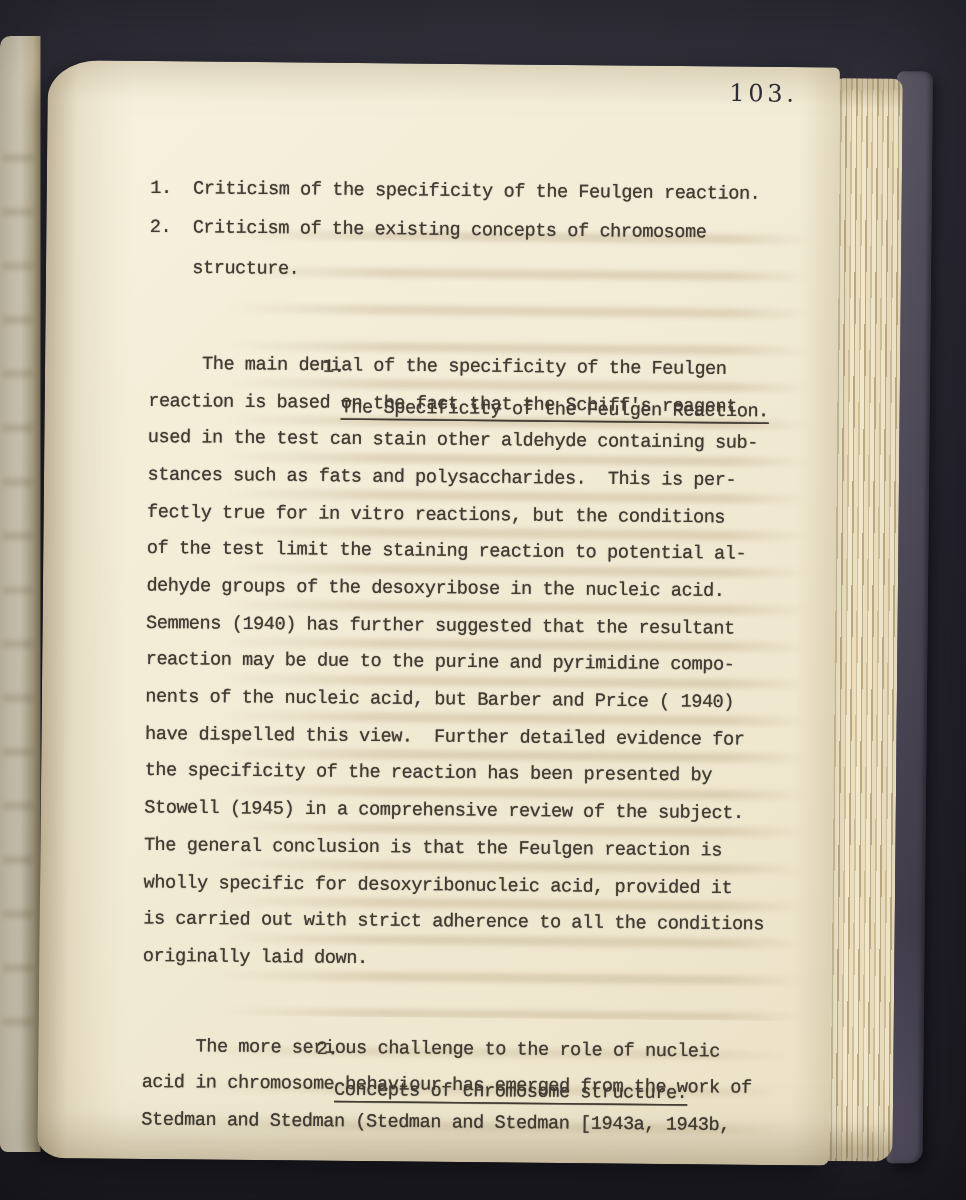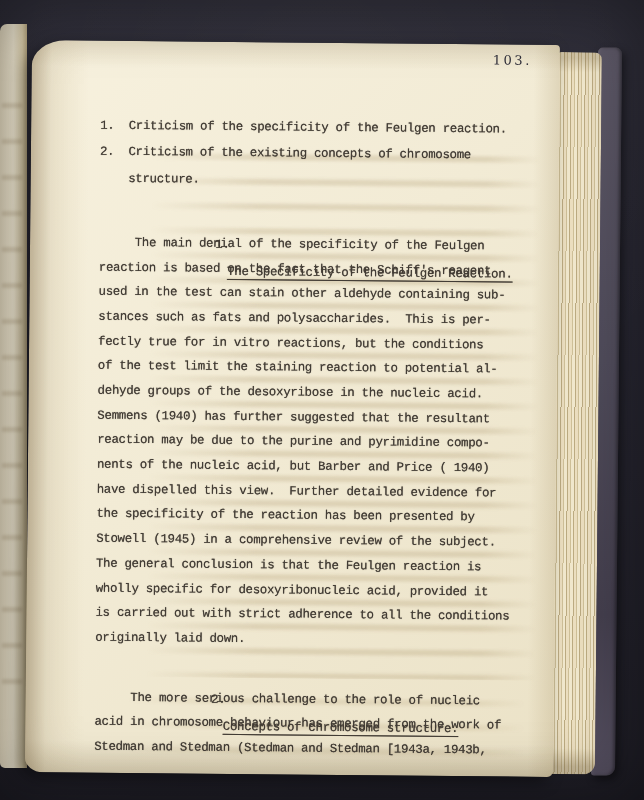--- a/index.html
+++ b/index.html
@@ -71,21 +71,21 @@
     filter: blur(1.4px);
     -webkit-mask-image: linear-gradient(90deg, transparent 0%, #000 28%, #000 86%, transparent 100%);
             mask-image: linear-gradient(90deg, transparent 0%, #000 28%, #000 86%, transparent 100%);
   }
   .bleed { left:120px; top:96px; width:390px; height:540px; }
   .bleed-low { left:100px; top:640px; width:400px; height:80px; opacity:.7; }
 
   .page-number {
     position:absolute; top:8px; right:28px;
     font-family:"DejaVu Serif", serif;
-    font-size:13px; letter-spacing:2.5px; color:#2e2d38;
+    font-size:16px; letter-spacing:2.5px; color:#2e2d38;
   }
   .content {
     position:absolute; left:69px; top:72px; width:452px;
     font-family:"Liberation Mono","DejaVu Sans Mono", monospace;
     font-size:12.4px; letter-spacing:-0.3px; color:#423c35;
     text-shadow:0 0 0.7px rgba(62,55,47,0.85);
   }
   .tline { white-space:pre; }
   .intro .tline { line-height:26.3px; height:26.3px; }
   .para  .tline { line-height:24.7px; height:24.7px; }

